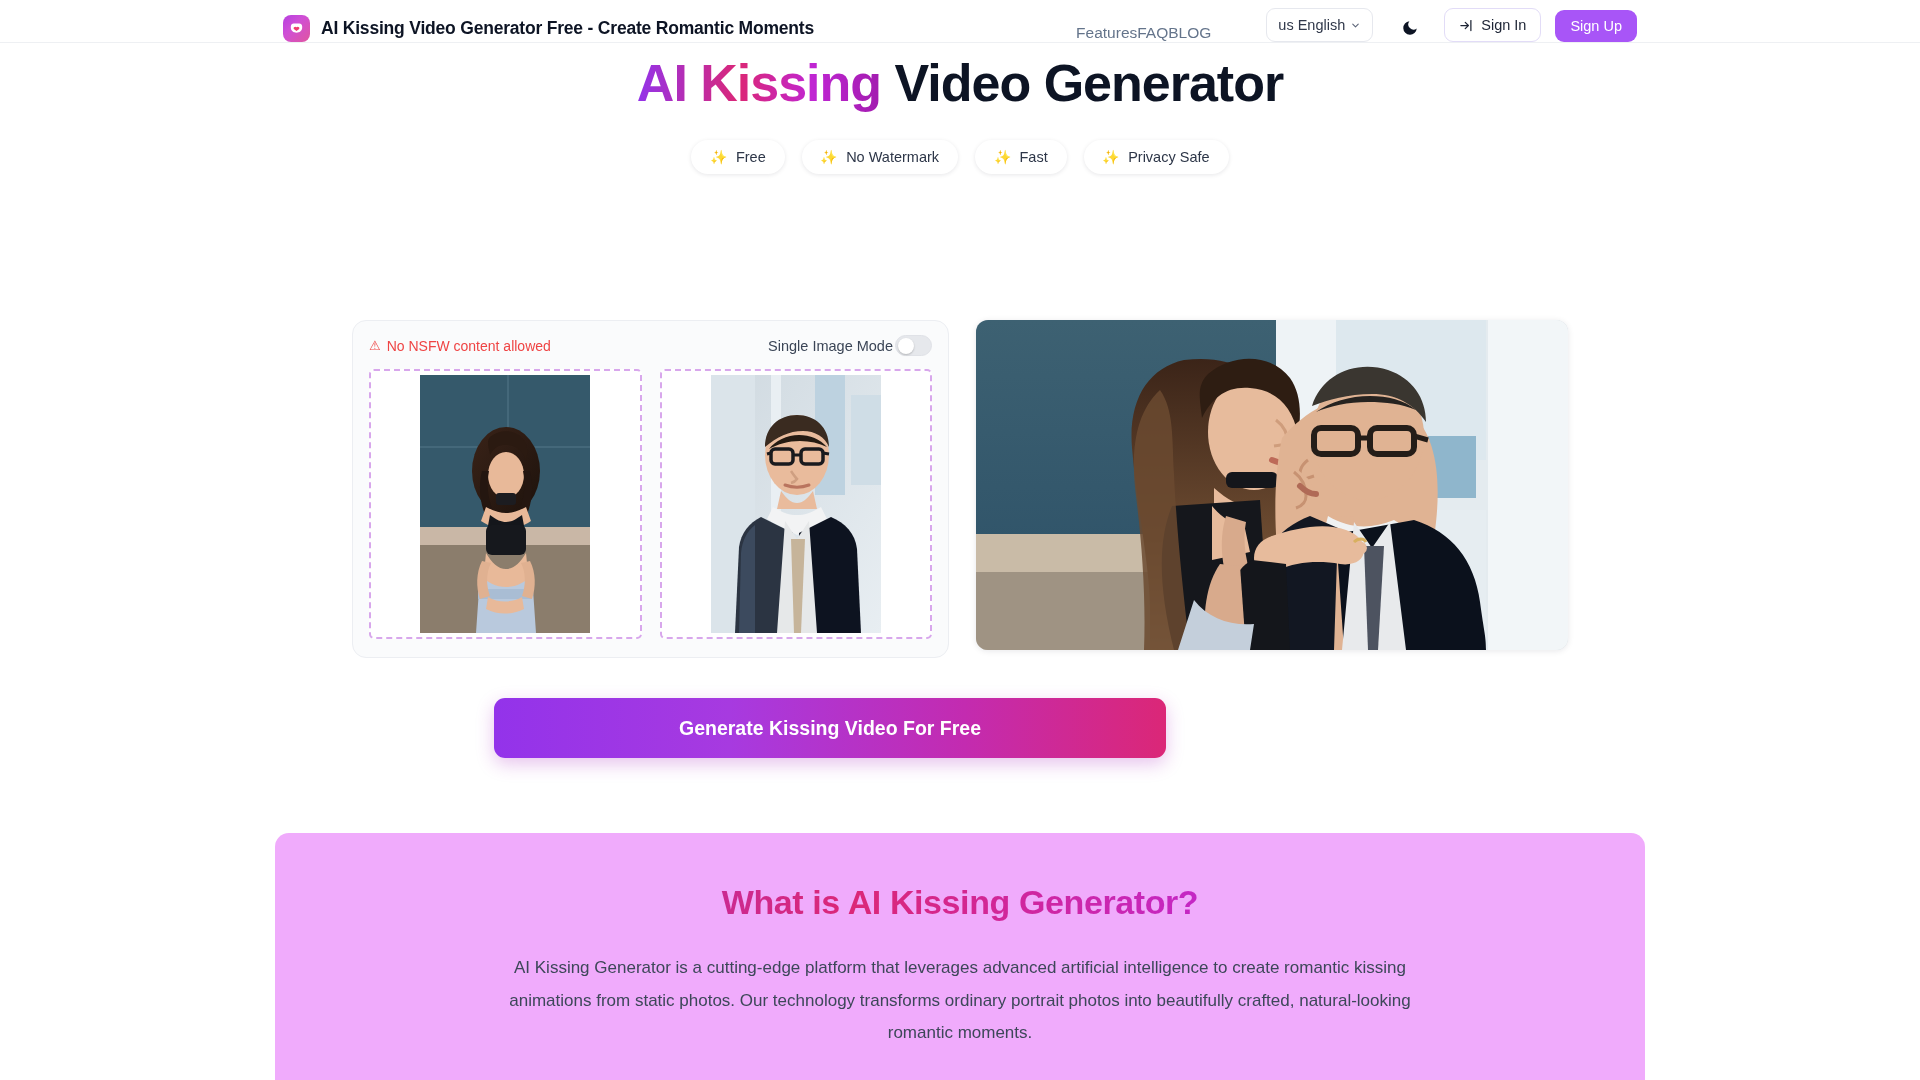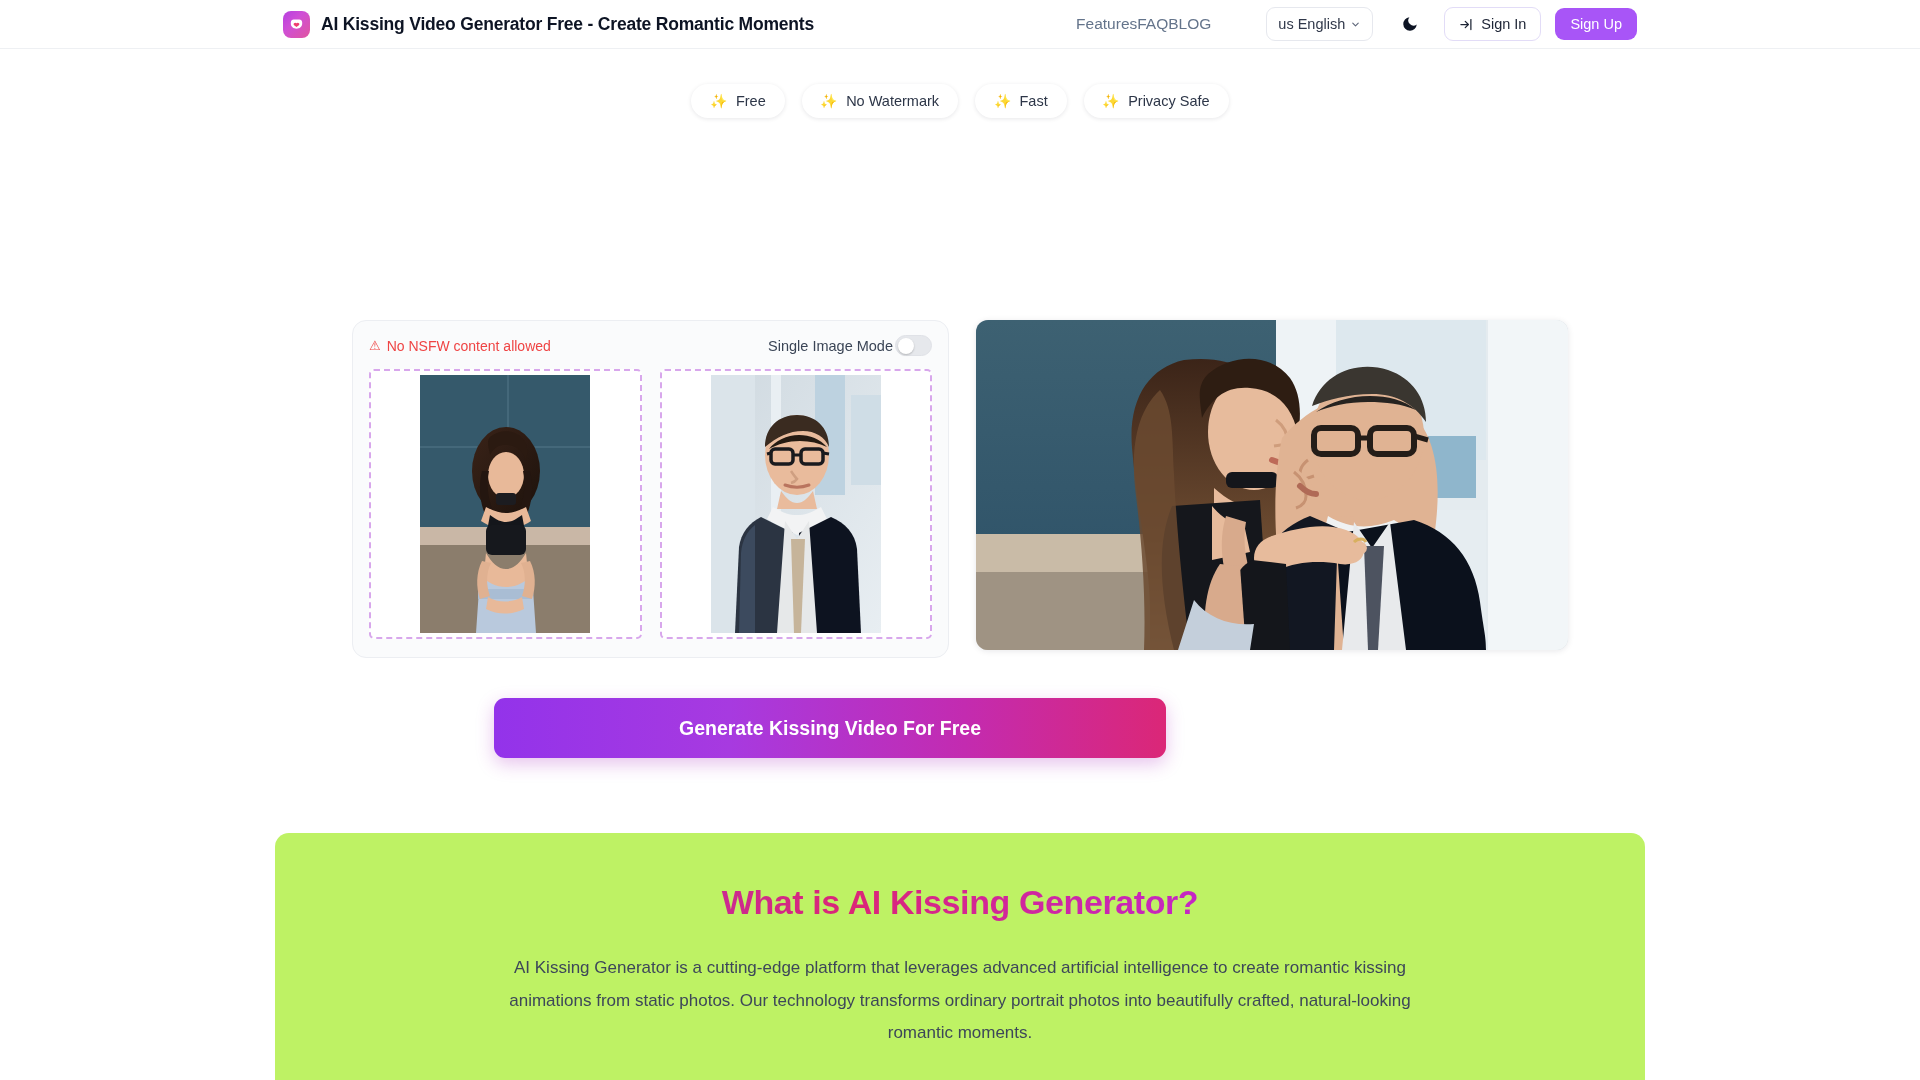--- a/index.html
+++ b/index.html
@@ -7,24 +7,24 @@
     width: 1920px; height: 1080px;
     font-family: "Liberation Sans", sans-serif;
     background: #ffffff;
     overflow: hidden;
   }
   body { position: relative; }
 
   
   .header {
     position: absolute; top: 0; left: 0;
-    width: 1920px; height: 49px;
+    width: 1920px; height: 43px;
     background: #ffffff;
     border-bottom: 1px solid #eef0f3;
-    display: flex; align-items: center;
+    display: flex; align-items: flex-end;
     z-index: 20;
   }
   .brand { display: flex; align-items: center; gap: 11px; margin-left: 283px; }
   .brand-logo {
     width: 27px; height: 27px; border-radius: 8px;
     background: linear-gradient(135deg, #b63fe0 0%, #cf4fd6 40%, #e0559f 100%);
     display: flex; align-items: center; justify-content: center;
     flex: none;
   }
   .brand-logo svg { display: block; }
@@ -150,21 +150,21 @@
     background: linear-gradient(90deg, #9333ea 0%, #a73ae0 35%, #c32bb0 70%, #db2777 100%);
     color: #ffffff; font-size: 19.5px; font-weight: bold;
     cursor: pointer;
     box-shadow: 0 6px 18px rgba(168,40,190,0.28);
   }
 
   
   .about-panel {
     position: absolute; top: 833px; left: 275px;
     width: 1370px; height: 247px;
-    background: #bef264;
+    background: #f0abfc;
     border-radius: 14px 14px 0 0;
   }
   .about-title {
     margin-top: 50px; text-align: center;
     font-size: 34px; font-weight: bold; letter-spacing: -0.4px;
   }
   .about-body {
     margin: 30px auto 0 auto; width: 910px; text-align: center;
     font-size: 17px; line-height: 1.92; color: #3d4759;
   }
@@ -210,20 +210,24 @@
     </svg>
     <span>Sign In</span>
   </button>
 
   <button class="signup-btn">
     <span>Sign Up</span>
   </button>
 </div>
 
 <div class="hero">
+  <h1 class="hero-title">
+    <span class="grad-text">AI Kissing</span>
+    <span>Video Generator</span>
+  </h1>
 
   <div class="badges">
     <div class="badge">
       <span class="badge-ico">✨</span>
       <span>Free</span>
     </div>
     <div class="badge">
       <span class="badge-ico">✨</span>
       <span>No Watermark</span>
     </div>

